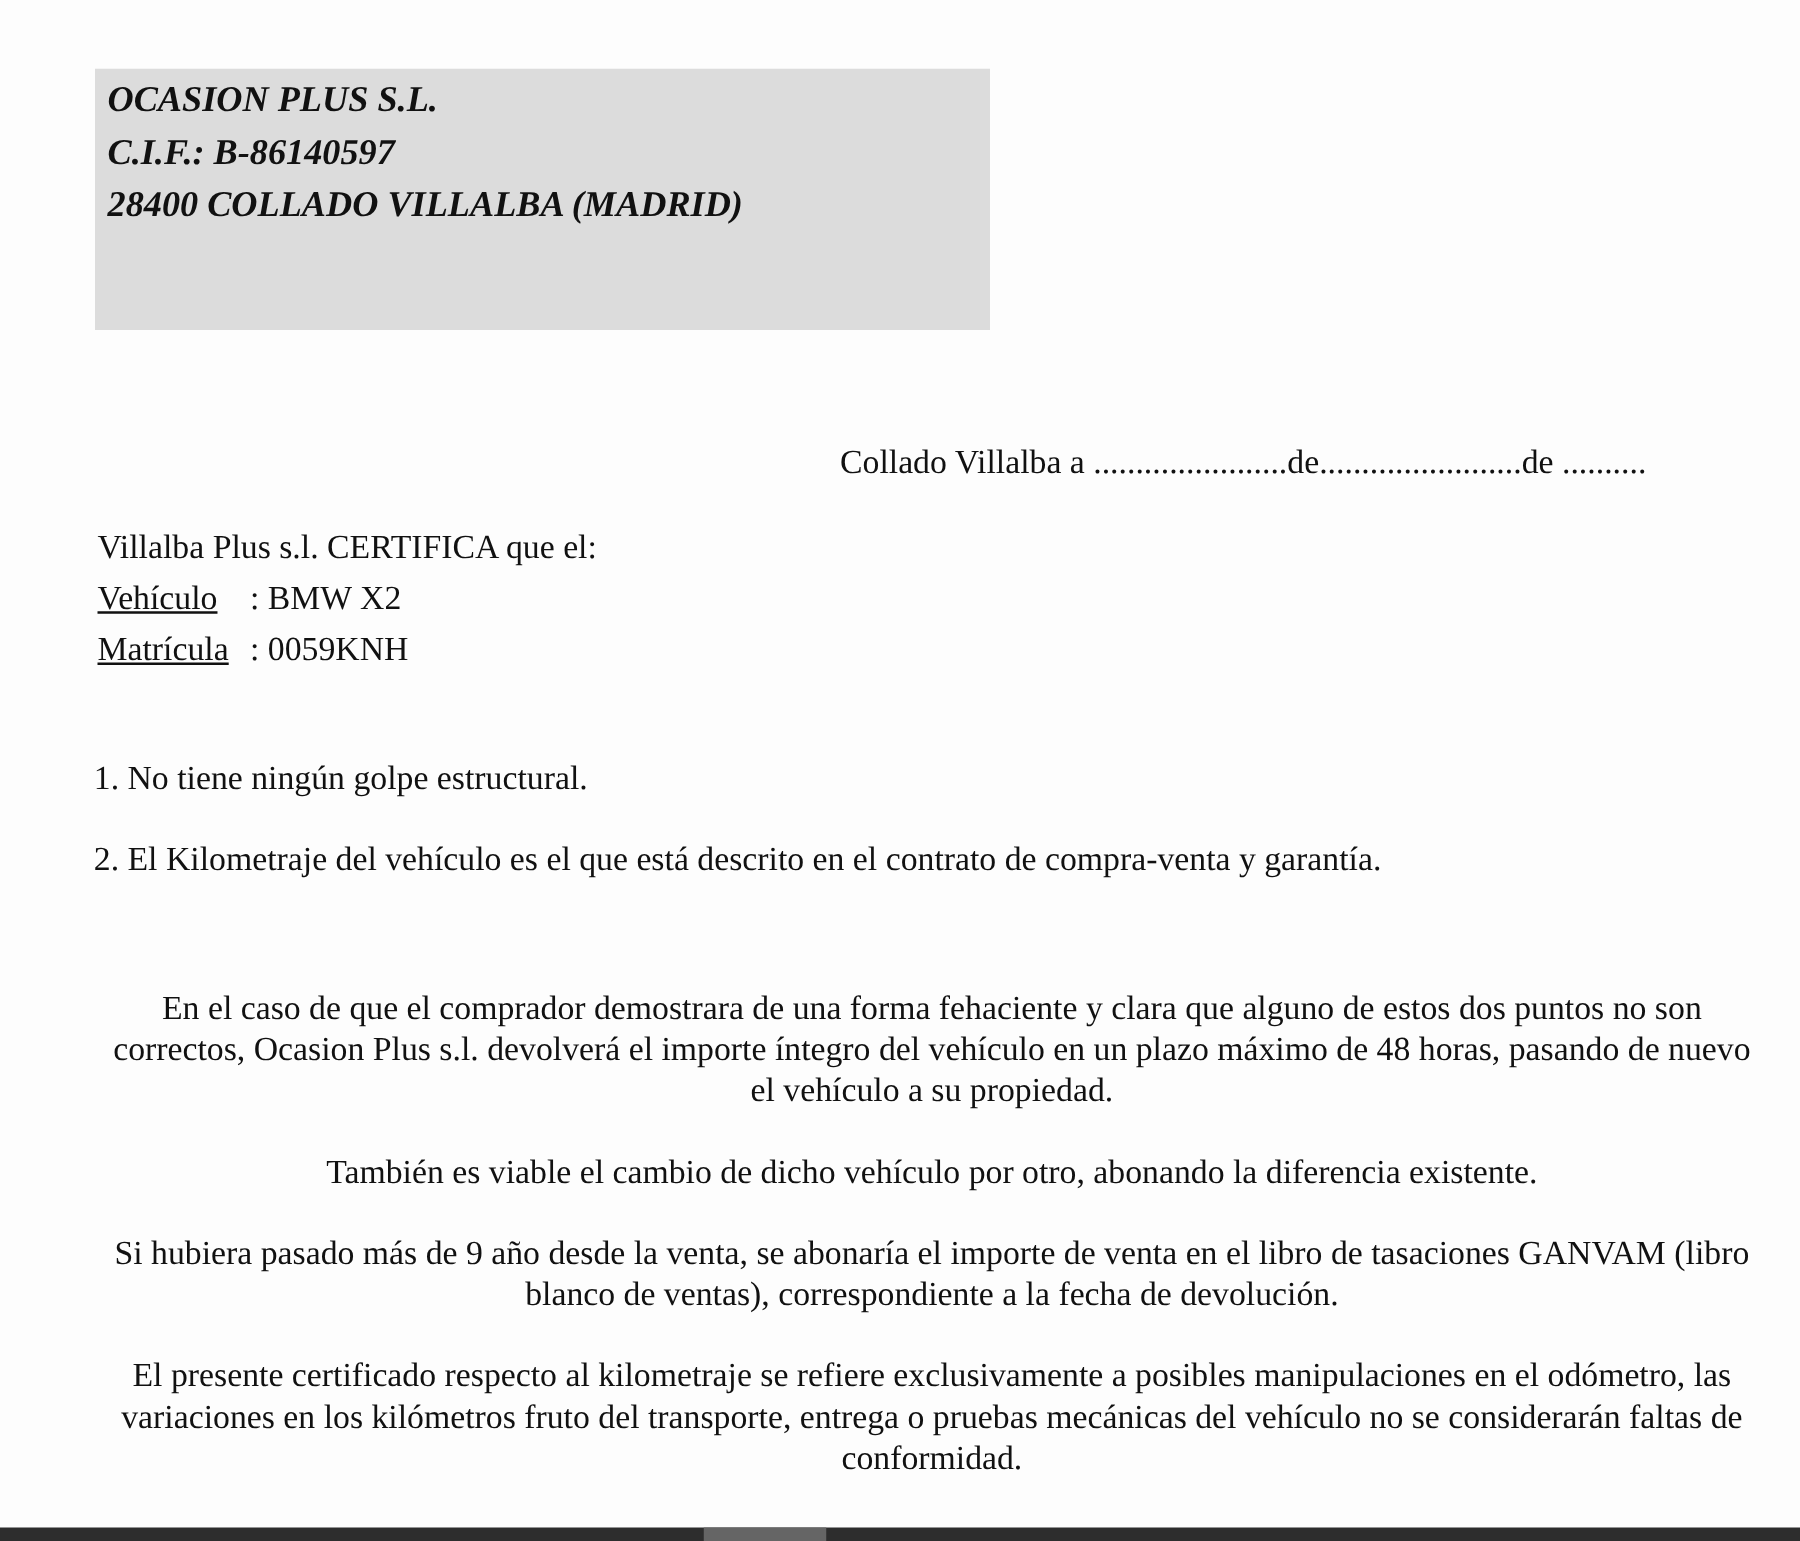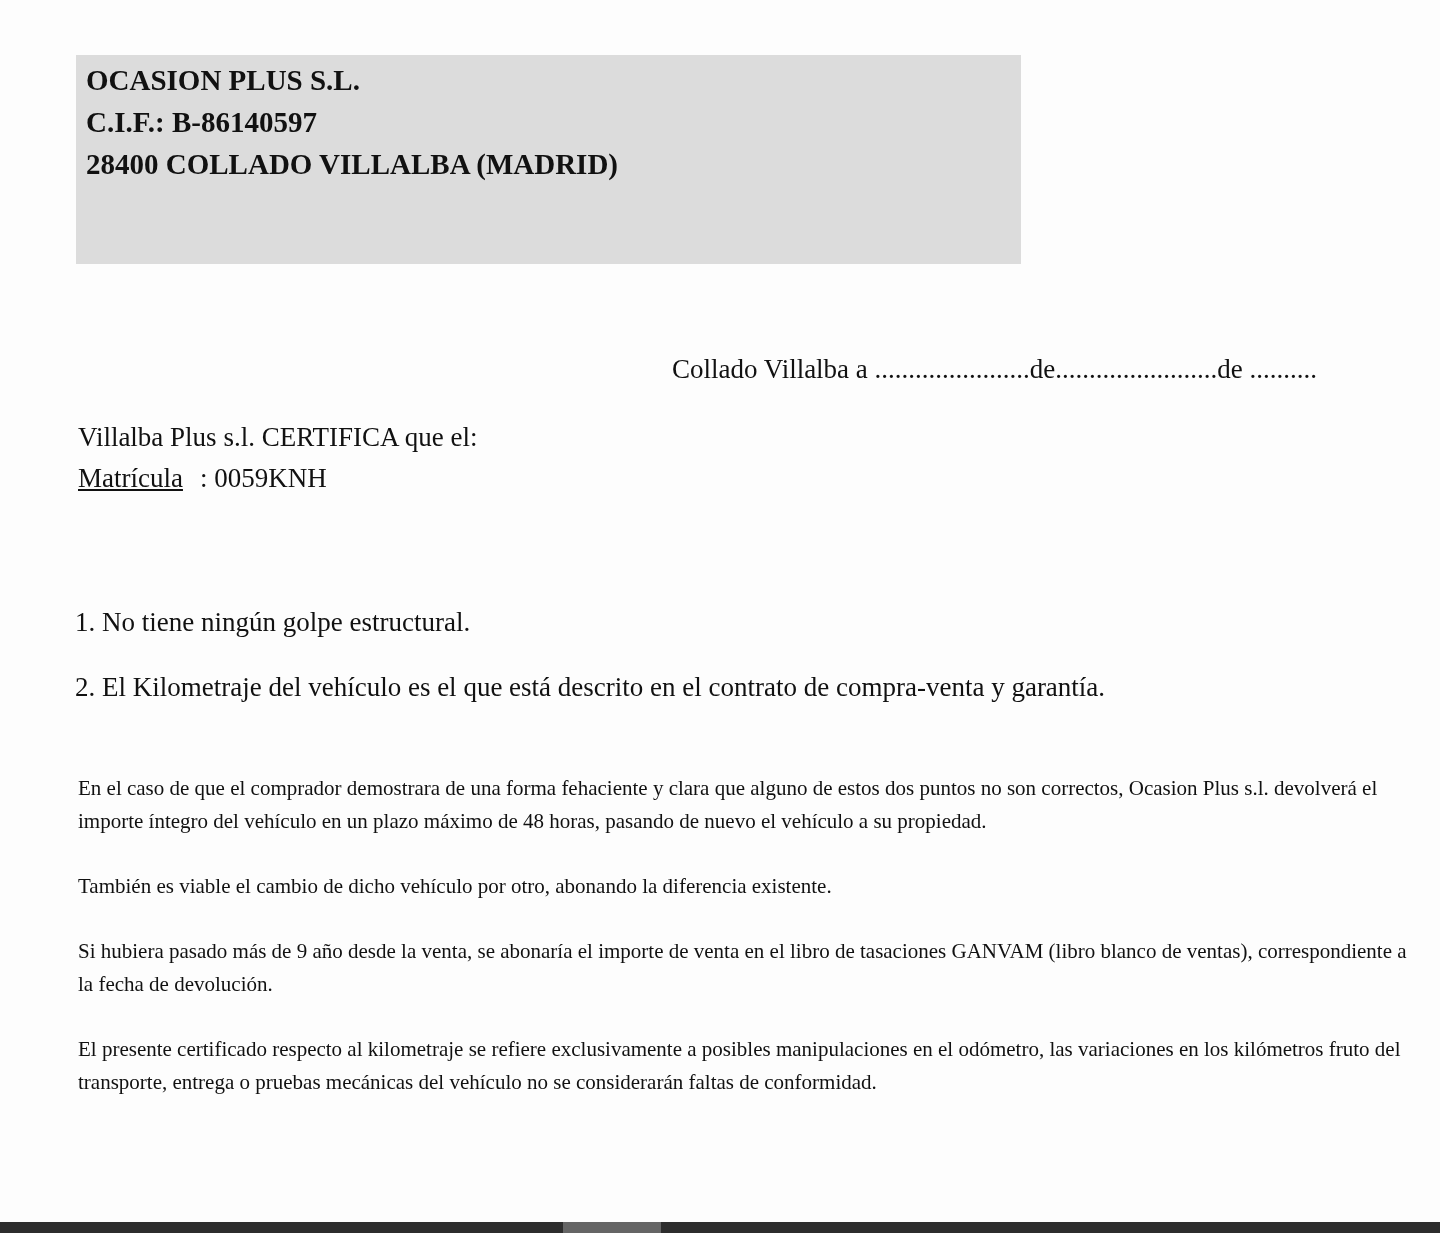--- a/index.html
+++ b/index.html
@@ -10,24 +10,25 @@
     height: 1233px;
     background: #fdfdfd;
     font-family: "Liberation Serif", "DejaVu Serif", serif;
     color: #111111;
     overflow: hidden;
   }
   .company-box {
     position: absolute;
     left: 76px;
     top: 55px;
-    width: 945px;
+    width: 716px;
     height: 209px;
     background: #dcdcdc;
     padding: 4px 0 0 10px;
+    font-style: italic;
   }
   .company-line {
     font-size: 29px;
     font-weight: bold;
     line-height: 42px;
     white-space: nowrap;
   }
   .date-line {
     position: absolute;
     left: 672px;
@@ -52,24 +53,25 @@
     position: absolute;
     left: 75px;
     top: 606px;
     font-size: 27px;
     line-height: 33px;
   }
   .clause { margin-bottom: 32px; }
   .paragraphs {
     position: absolute;
     left: 78px;
-    top: 772px;
+    top: 790px;
     width: 1335px;
-    font-size: 21px;
+    font-size: 27px;
     line-height: 33px;
+    text-align: center;
   }
   .paragraphs p { margin-bottom: 32px; }
   .scrollbar {
     position: absolute;
     left: 0;
     top: 1222px;
     width: 1440px;
     height: 11px;
     background: #2d2d2d;
   }
@@ -91,20 +93,23 @@
     <div class="company-line">OCASION PLUS S.L.</div>
     <div class="company-line">C.I.F.: B-86140597</div>
     <div class="company-line">28400 COLLADO VILLALBA (MADRID)</div>
   </div>
 
   <div class="date-line">Collado Villalba a .......................de........................de ..........</div>
 
   <div class="certification">
     <div>Villalba Plus s.l. CERTIFICA que el:</div>
     <div>
+      <span class="field-label"><span class="underlined">Vehículo</span></span><span>: BMW X2</span>
+    </div>
+    <div>
       <span class="field-label"><span class="underlined">Matrícula</span></span><span>: 0059KNH</span>
     </div>
   </div>
 
   <div class="clauses">
     <div class="clause">1. No tiene ningún golpe estructural.</div>
     <div class="clause">2. El Kilometraje del vehículo es el que está descrito en el contrato de compra-venta y garantía.</div>
   </div>
 
   <div class="paragraphs">

